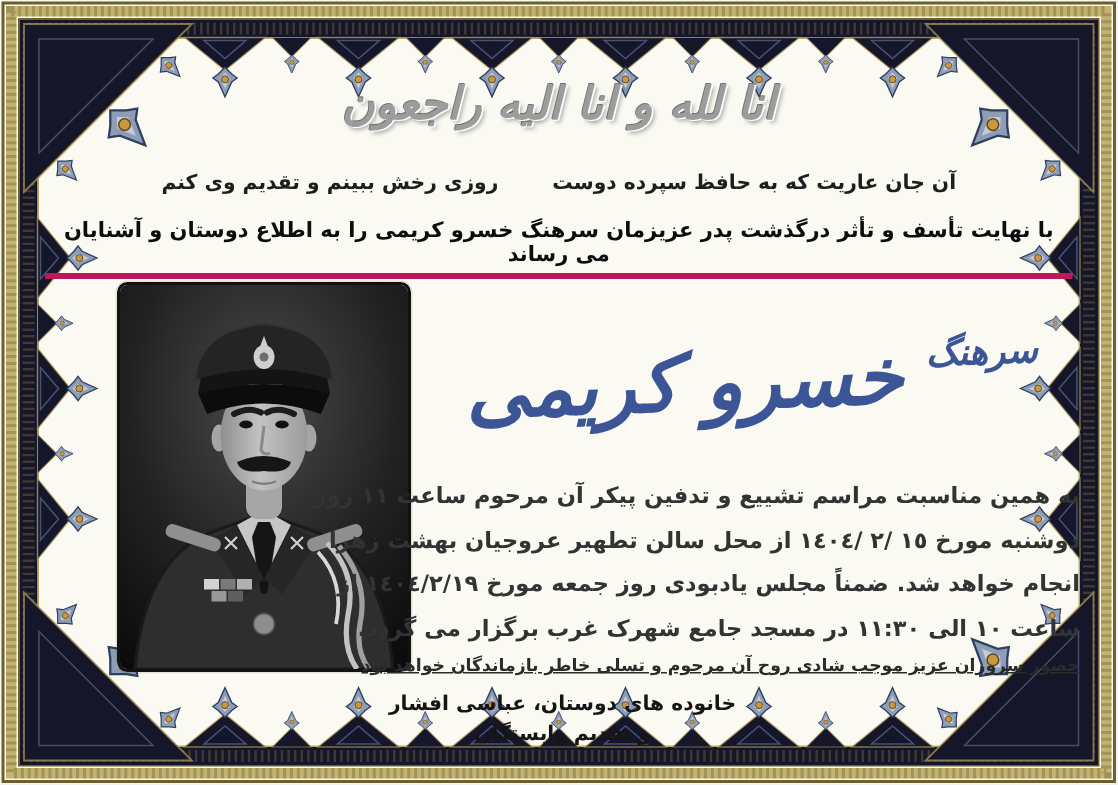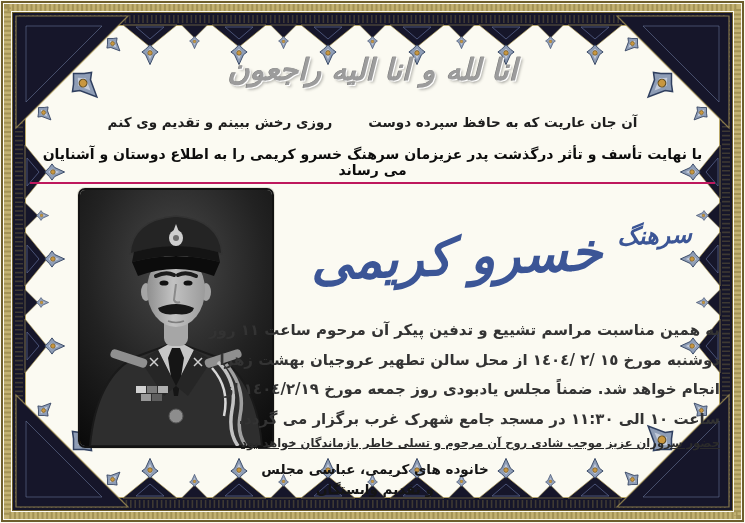--- a/index.html
+++ b/index.html
@@ -9,21 +9,21 @@
   .photo{position:absolute;left:78px;top:188px;width:192px;height:256px;border:2px solid #121212;
          border-radius:7px;overflow:hidden;z-index:3;box-shadow:0 0 0 1px rgba(60,50,20,.12);}
   .photo svg{display:block;}
   .callig-title{position:absolute;left:0;right:0;top:52px;text-align:center;z-index:4;
         font-size:30px;font-weight:bold;font-style:italic;color:#9c9c9c;
         text-shadow:1px 1px 0 #ffffff, 2px 2px 3px rgba(0,0,0,.30), -0.5px -0.5px 0 #777;}
   .verse-row{position:absolute;left:70px;right:70px;top:114px;z-index:4;display:flex;
         justify-content:center;gap:36px;font-size:13.5px;font-weight:bold;color:#1e1e1e;}
   .headline-wrap{position:absolute;left:30px;right:30px;top:146px;text-align:center;z-index:4;}
   .headline-wrap span{display:inline-block;font-size:14px;font-weight:bold;color:#0c0c0c;
-        border-bottom:2px solid #be185d;padding-bottom:4px;}
+        border-bottom:4px solid #be185d;padding-bottom:4px;}
   .name-callig{position:absolute;left:283px;top:222px;width:437px;text-align:center;z-index:4;
         color:#3b5596;font-weight:bold;font-style:italic;transform:rotate(-2deg);}
   .name-callig .rank{font-size:24px;vertical-align:24px;margin-left:10px;}
   .name-callig .full{font-size:52px;line-height:66px;}
   .details{position:absolute;left:283px;top:316px;width:437px;z-index:4;text-align:right;
         font-size:15px;font-weight:bold;color:#333;line-height:29.5px;white-space:nowrap;}
   .note-line{position:absolute;left:283px;top:436px;width:437px;z-index:4;text-align:right;
         font-size:11.5px;font-weight:bold;color:#2b2b2b;white-space:nowrap;text-decoration:underline;}
   .signature{position:absolute;left:248px;top:459px;width:254px;z-index:6;text-align:center;
         font-size:13.5px;font-weight:bold;color:#151515;line-height:20px;}
@@ -189,17 +189,17 @@
   <div class="details" dir="rtl">
     <div>به همین مناسبت مراسم تشییع و تدفین پیکر آن مرحوم ساعت ١١ روز</div>
     <div>دوشنبه مورخ ١٥ /٢ /١٤٠٤ از محل سالن تطهیر عروجیان بهشت زهرا</div>
     <div>انجام خواهد شد. ضمناً مجلس یادبودی روز جمعه مورخ ١٤٠٤/٢/١٩ از</div>
     <div>ساعت ١٠ الی ١١:٣٠ در مسجد جامع شهرک غرب برگزار می گردد.</div>
   </div>
 
   <div class="note-line" dir="rtl">حضور سروران عزیز موجب شادی روح آن مرحوم و تسلی خاطر بازماندگان خواهد بود</div>
 
   <div class="signature" dir="rtl">
-    <div>خانوده های کریمی، عباسی مجلس</div>
+    <div>خانوده های دوستان، عباسی افشار</div>
     <div>و تقدیم وابستگان</div>
   </div>
 
 </div>
 
 </body></html>

